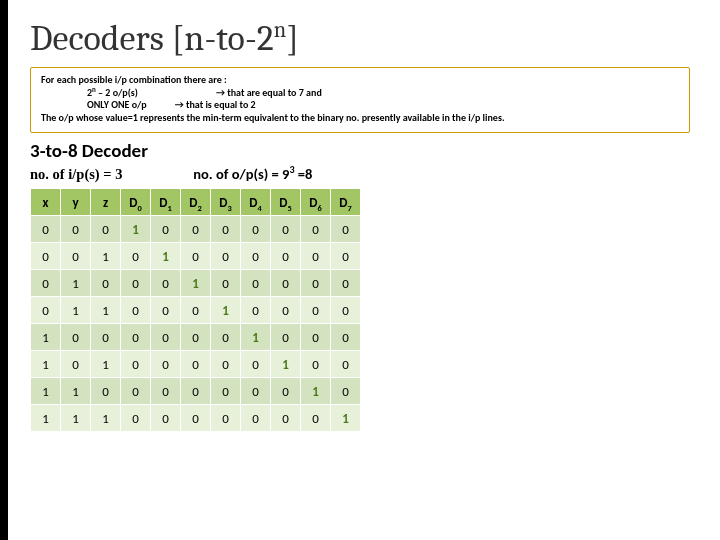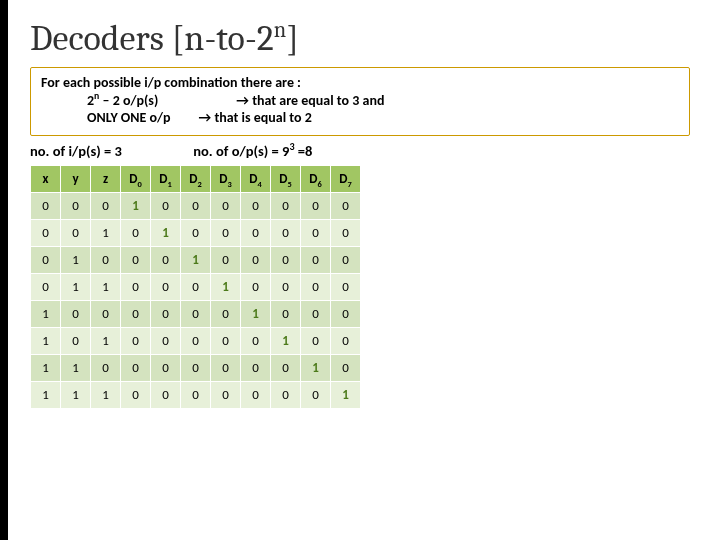--- a/index.html
+++ b/index.html
@@ -1,28 +1,28 @@
 <!DOCTYPE html>
 <html><head>
 <meta charset="utf-8">
 <style>
   * { margin: 0; padding: 0; box-sizing: border-box; }
   html, body { width: 720px; height: 540px; background: #fff; font-family: "Calibri", "Segoe UI", sans-serif; }
   .slide { width: 720px; height: 540px; position: relative; padding: 18px 30px 14px 30px; }
   .left-bar { position: absolute; left: 0; top: 0; bottom: 0; width: 8px; background: #000; }
   .title { font-family: "Cambria", Georgia, serif; font-size: 36px; color: #333; font-weight: 400; margin-bottom: 8px; }
   .title sup { font-size: 0.62em; vertical-align: super; line-height: 0; }
-  .info-box { border: 1.5px solid #cc9900; border-radius: 2px; padding: 6px 10px 8px 10px; font-size: 14px; color: #000; line-height: 1.25; margin-bottom: 6px; font-weight: 600; }
+  .info-box { border: 1.5px solid #cc9900; border-radius: 2px; padding: 6px 10px 8px 10px; font-size: 10px; color: #000; line-height: 1.25; margin-bottom: 6px; font-weight: 600; }
   .info-box .indent { margin-left: 46px; }
   .info-box .indent sup { font-size: 0.7em; vertical-align: super; line-height: 0; }
   .info-box .arrow-gap1 { display: inline-block; width: 78px; }
   .info-box .arrow-gap2 { display: inline-block; width: 28px; }
   .subhead { font-size: 19px; font-weight: 700; margin: 4px 0 3px 0; }
   .iprow { font-size: 14.5px; font-weight: 600; margin-bottom: 5px; }
-  .iprow .label-ip { display: inline-block; width: 160px; }
+  .iprow .label-ip { display: inline-block; width: 160px; font-family: Liberation Serif, serif; }
   .iprow sup { font-size: 0.7em; vertical-align: super; line-height: 0; }
   table.truth { border-collapse: collapse; margin-top: 2px; }
   table.truth th, table.truth td { width: 30px; height: 27px; text-align: center; font-size: 13px; border: 1px solid #fff; }
   table.truth th { background: #a1c663; color: #000; font-weight: 700; }
   table.truth th sub, table.truth td sub { font-size: 0.65em; vertical-align: sub; line-height: 0; }
   table.truth tr:nth-child(even) td { background: #e7f0d9; }
   table.truth tr:nth-child(odd) td { background: #d4e3bf; }
   table.truth td.one { color: #4c7a1a; font-weight: 700; }
 </style>
 </head>
@@ -31,27 +31,29 @@
 <div class="slide">
   <div class="left-bar"></div>
 
   <div class="title">
     <span>Decoders  [n-to-2</span><sup>n</sup><span>]</span>
   </div>
 
   <div class="info-box">
     <div>For each possible i/p combination there are :</div>
     <div class="indent">
-      <span>2</span><sup>n</sup><span> – 2 o/p(s)</span><span class="arrow-gap1"></span><span>→ that are equal to 3 and</span>
+      <span>2</span><sup>n</sup><span> – 2 o/p(s)</span><span class="arrow-gap1"></span><span>→ that are equal to 7 and</span>
     </div>
     <div class="indent">
       <span>ONLY ONE o/p</span><span class="arrow-gap2"></span><span>→ that is equal to 2</span>
     </div>
+    <div>The o/p whose value=1 represents the min-term equivalent to the binary no. presently available in the i/p lines.</div>
   </div>
 
+  <div class="subhead">3-to-8 Decoder</div>
 
   <div class="iprow">
     <span class="label-ip">no. of i/p(s) = 3</span>
     <span>no. of o/p(s) = 9</span><sup>3</sup><span> =8</span>
   </div>
 
   <table class="truth">
     <thead>
         <tr id="thr">
           <th>x</th>

